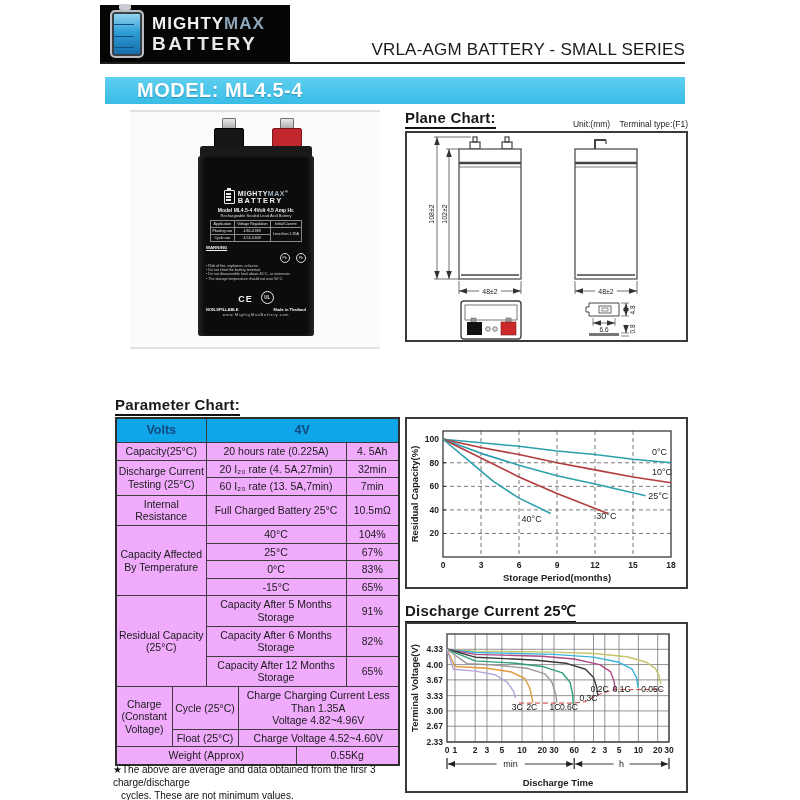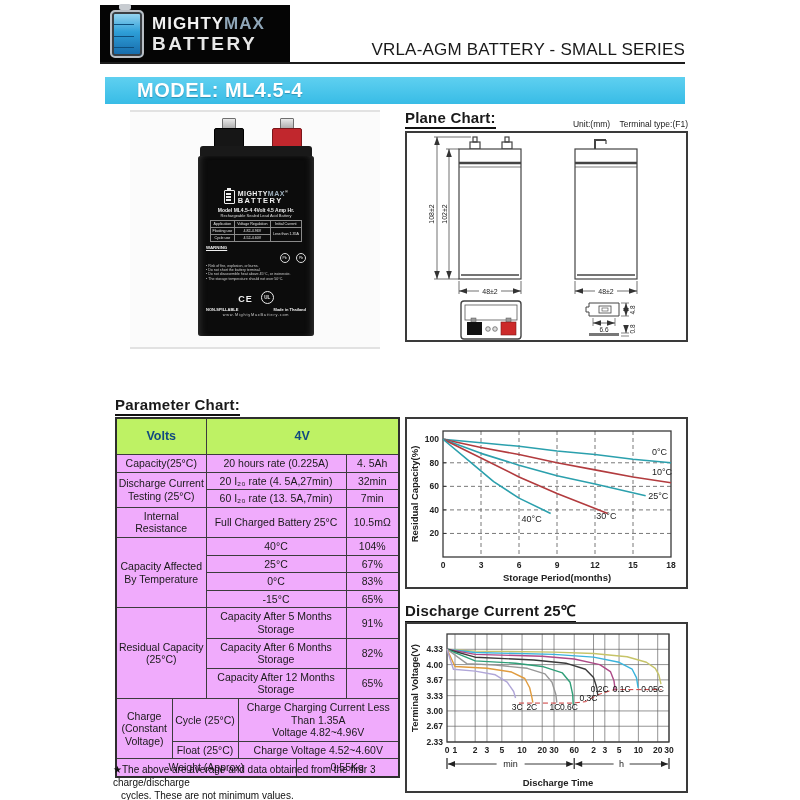--- a/index.html
+++ b/index.html
@@ -61,21 +61,21 @@
 
   
   #plane-head{left:405px;top:109px;width:283px;display:flex;justify-content:space-between;align-items:flex-end;}
   .small-note{font-size:8.5px;color:#222;}
   #plane-box{left:405px;top:131px;width:283px;height:211px;border:2px solid #3a3a3a;box-sizing:border-box;}
 
   
   #param-title{left:115px;top:396px;}
   #param-table{left:115px;top:417px;border-collapse:collapse;table-layout:fixed;}
   #param-table td{border:1px solid #3c3c3c;font-size:10.5px;text-align:center;vertical-align:middle;padding:2px 1px;line-height:1.2;background:#f0abfc;}
-  #param-table td.hdr{background:#bef264;color:#124a80;font-weight:bold;font-size:12.5px;padding:10px 0;}
+  #param-table td.hdr{background:#0ea5e9;color:#124a80;font-weight:bold;font-size:12.5px;padding:4px 0;}
   #param-table{border:2px solid #2e2e2e;}
   #footnote{left:113px;top:763px;width:300px;font-size:10px;line-height:1.3;color:#111;}
 
   
   #res-title{left:405px;top:396px;}
   #res-box{left:405px;top:417px;width:283px;height:172px;border:2px solid #3a3a3a;box-sizing:border-box;}
   #dis-title{left:405px;top:600px;}
   #dis-box{left:405px;top:622px;width:283px;height:171px;border:2px solid #3a3a3a;box-sizing:border-box;}
   svg text{font-family:"Liberation Sans",sans-serif;}
 </style>

